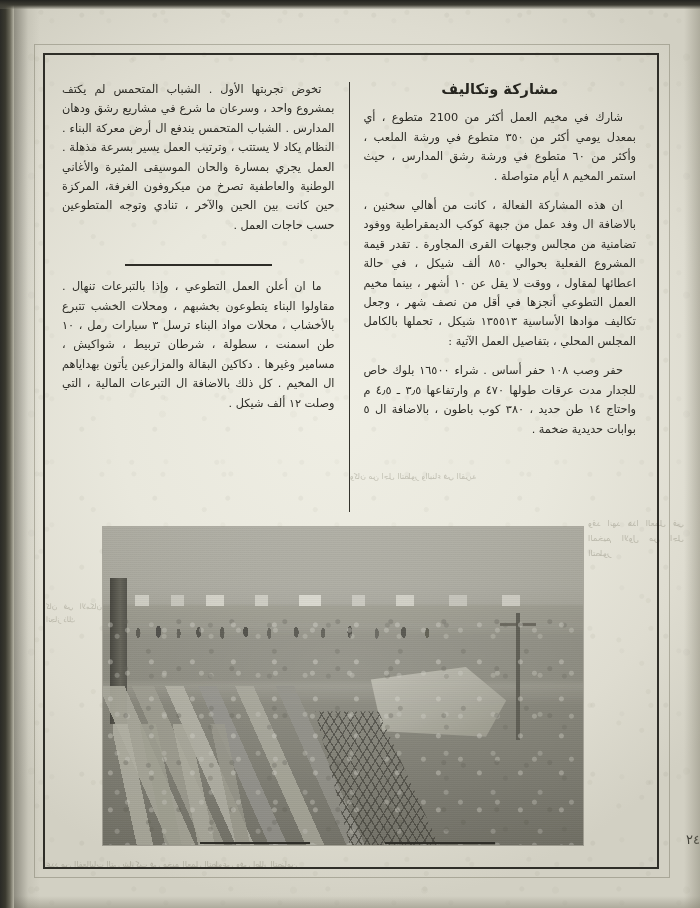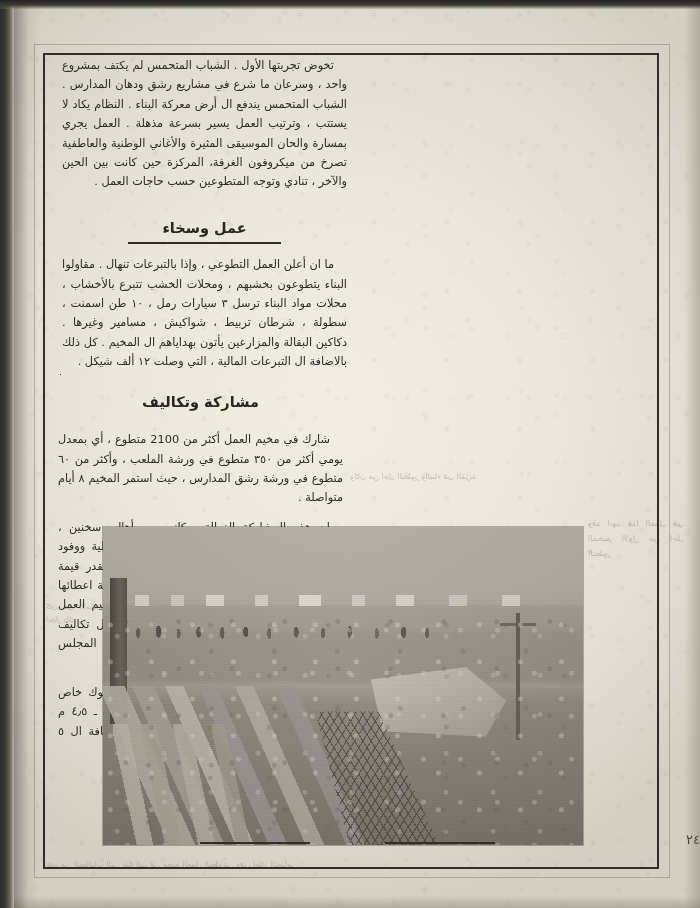--- a/index.html
+++ b/index.html
@@ -113,25 +113,25 @@
     overflow: hidden;
   }
   #bleed-right  { left: 588px; top: 516px;  width: 96px;  height: 330px; }
   #bleed-left   { left: 46px;  top: 600px;  width: 56px;  height: 250px; font-size: 7.5px; line-height: 13px; }
   #bleed-bottom { left: 46px;  top: 858px;  width: 600px; height: 36px;  font-size: 8px; line-height: 13px; }
   #bleed-under  { left: 350px; top: 470px;  width: 300px; height: 46px;  font-size: 8px; line-height: 13px; }
 
   
   #columns {
     position: absolute;
-    left: 52px; top: 56px;
+    left: 52px; top: 80px;
     width: 594px; height: 448px;
     z-index: 4;
     display: flex;
-    flex-direction: column;
+    flex-direction: row;
   }
   .column {
     direction: rtl;
     text-align: justify;
     color: #2c2b25;
     font-family: "DejaVu Sans", sans-serif;
     font-size: 11.3px;
     line-height: 19.4px;
     position: relative;
   }
@@ -154,21 +154,21 @@
     color: #26251f;
     margin: 0 0 4px 0;
     direction: rtl;
   }
   .sec-rule {
     height: 2px;
     background: #2e2d27;
     width: 54%;
     margin: 2px auto 11px auto;
   }
-  .sec-head.top-head { margin-bottom: 18px; }
+  .sec-head.top-head { margin-bottom: 9px; }
 
   p.body {
     margin: 0 0 10px 0;
     text-indent: 13px;
     direction: rtl;
     text-align: justify;
   }
   p.body:last-child { margin-bottom: 0; }
 
   .head-gap { height: 17px; }
@@ -381,21 +381,20 @@
   <div class="bleed" id="bleed-bottom">عدد من الفعاليات التي شاركت في مخيم العمل التطوعي وفي اطار التضامن</div>
 
   <div class="frame-outer"></div>
   <div class="frame-inner"></div>
 
   <div id="columns">
 
     <div class="column" id="col-right">
       <p class="body">تخوض تجربتها الأول . الشباب المتحمس لم يكتف بمشروع واحد ، وسرعان ما شرع في مشاريع رشق ودهان المدارس . الشباب المتحمس يندفع ال أرض معركة البناء . النظام يكاد لا يستتب ، وترتيب العمل يسير بسرعة مذهلة . العمل يجري بمسارة والحان الموسيقى المثيرة والأغاني الوطنية والعاطفية تصرخ من ميكروفون الغرفة، المركزة حين كانت بين الحين والآخر ، تنادي وتوجه المتطوعين حسب حاجات العمل .</p>
       <div class="head-gap"></div>
-      <div class="sec-head">عمل وسخاء</div>
       <div class="sec-rule"></div>
       <p class="body">ما ان أعلن العمل التطوعي ، وإذا بالتبرعات تنهال . مقاولوا البناء يتطوعون بخشبهم ، ومحلات الخشب تتبرع بالأخشاب ، محلات مواد البناء ترسل ٣ سيارات رمل ، ١٠ طن اسمنت ، سطولة ، شرطان تربيط ، شواكيش ، مسامير وغيرها . دكاكين البقالة والمزارعين يأتون بهداياهم ال المخيم . كل ذلك بالاضافة ال التبرعات المالية ، التي وصلت ١٢ ألف شيكل .</p>
     </div>
 
     <div class="col-divider"></div>
 
     <div class="column" id="col-left">
       <div class="sec-head top-head">مشاركة وتكاليف</div>
       <p class="body">شارك في مخيم العمل أكثر من 2100 متطوع ، أي بمعدل يومي أكثر من ٣٥٠ متطوع في ورشة الملعب ، وأكثر من ٦٠ متطوع في ورشة رشق المدارس ، حيث استمر المخيم ٨ أيام متواصلة .</p>
       <p class="body">ان هذه المشاركة الفعالة ، كانت من أهالي سخنين ، بالاضافة ال وفد عمل من جبهة كوكب الديمقراطية ووفود تضامنية من مجالس وجبهات القرى المجاورة . تقدر قيمة المشروع الفعلية بحوالي ٨٥٠ ألف شيكل ، في حالة اعطائها لمقاول ، ووقت لا يقل عن ١٠ أشهر ، بينما مخيم العمل التطوعي أنجزها في أقل من نصف شهر ، وجعل تكاليف موادها الأساسية ١٣٥٥١٣ شيكل ، تحملها بالكامل المجلس المحلي ، بتفاصيل العمل الآتية :</p>

